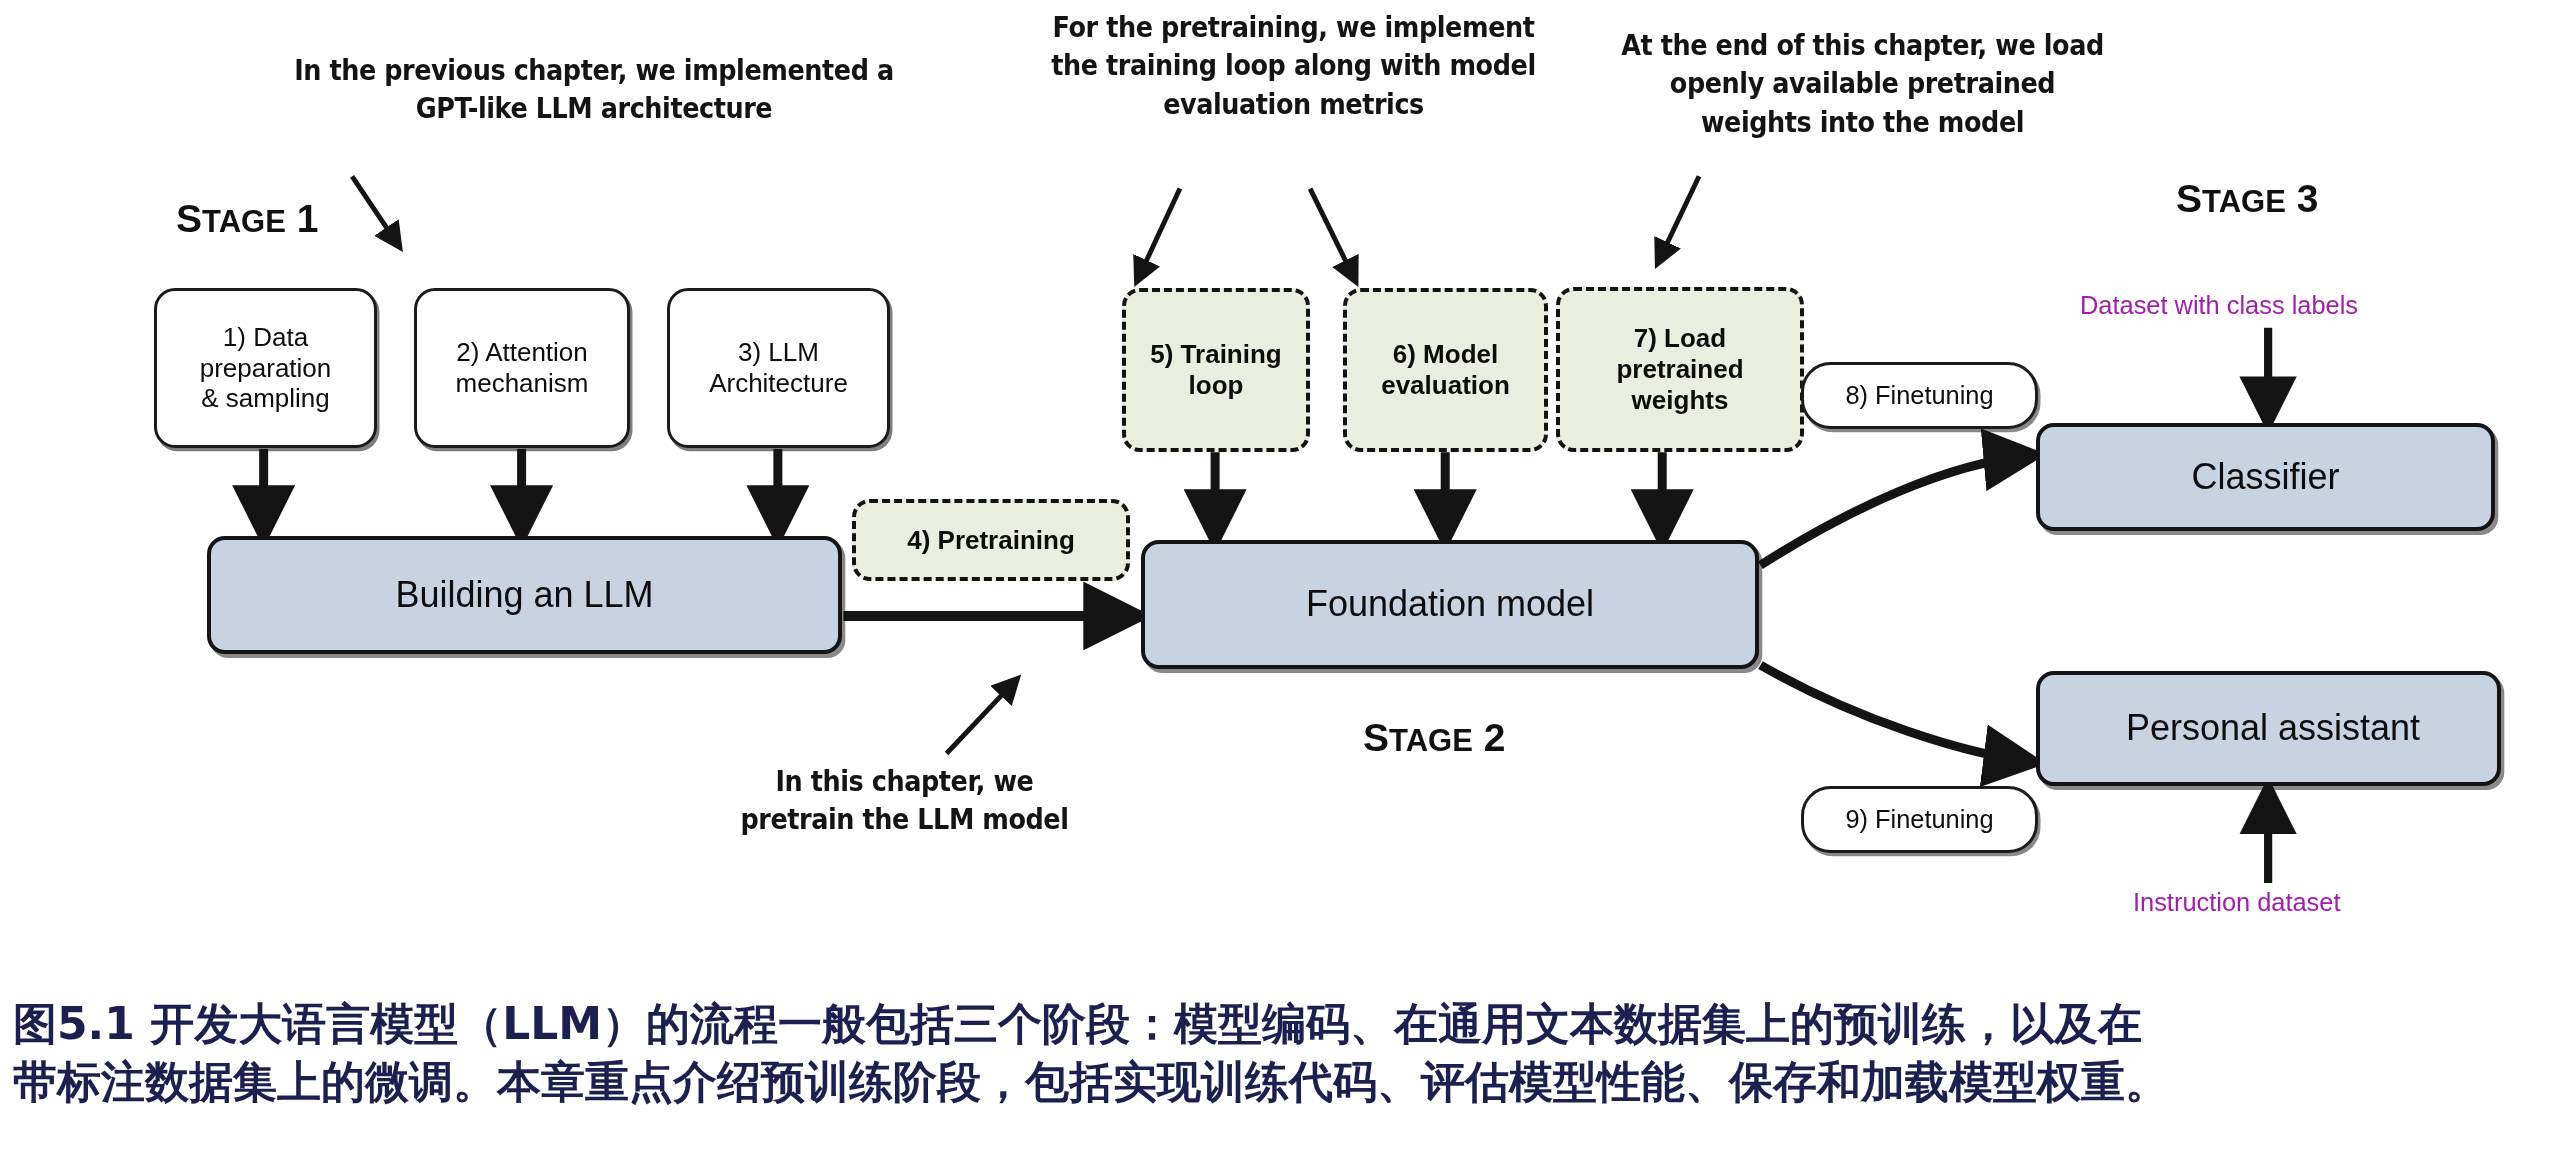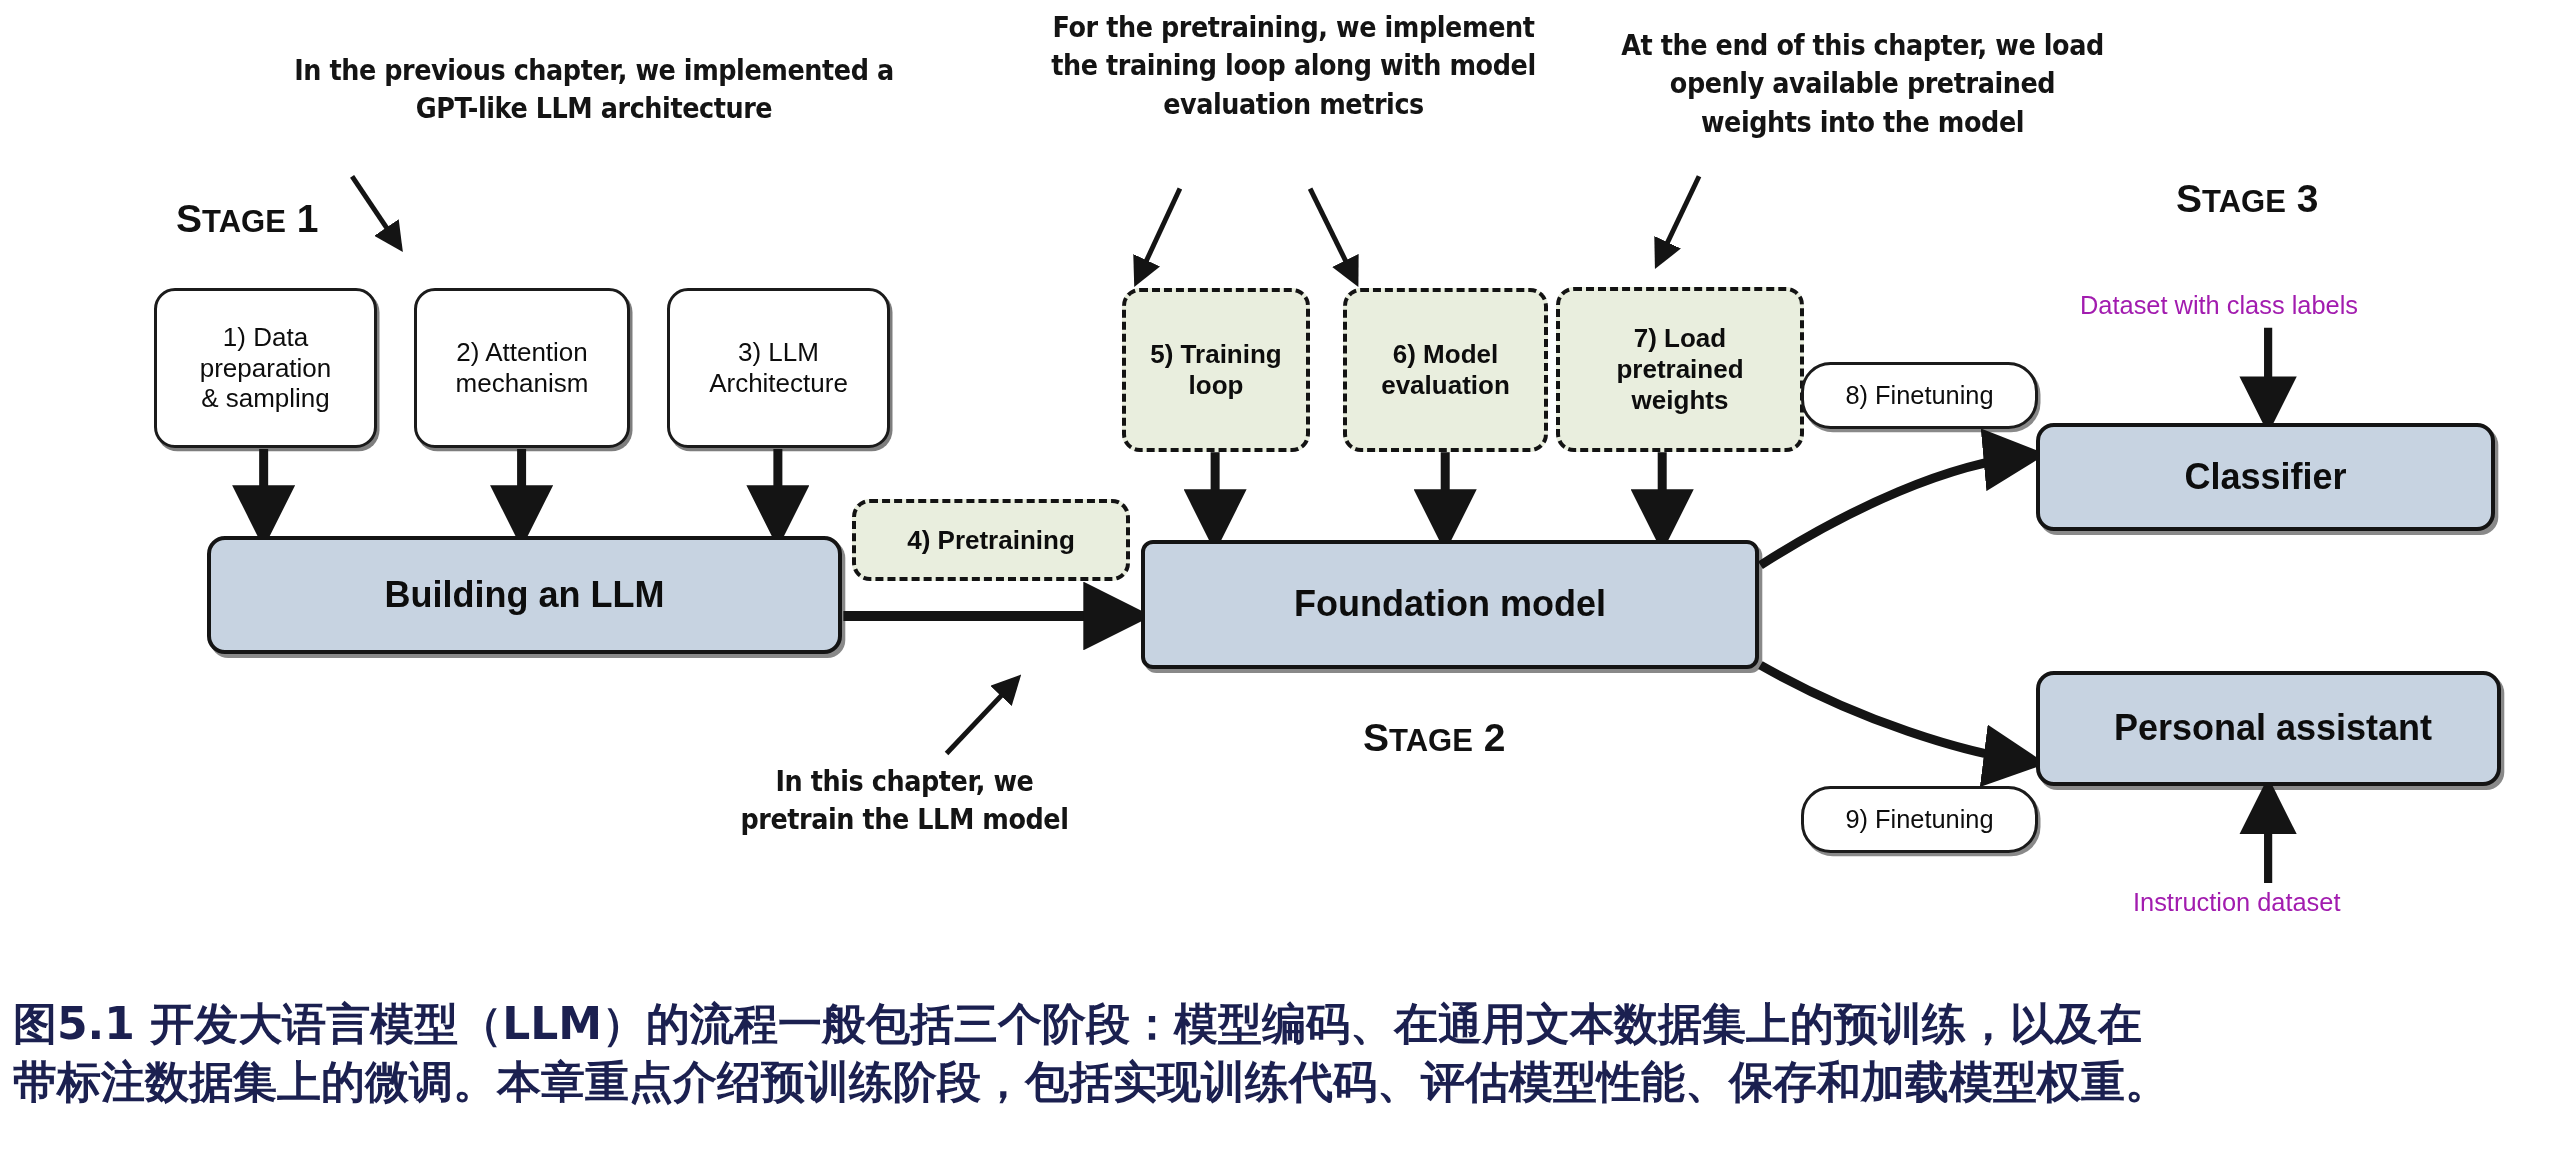--- a/index.html
+++ b/index.html
@@ -58,21 +58,21 @@
     border: 4.9px dashed #131313;
     border-radius: 18px;
     font-weight: bold;
     font-size: 26px;
   }
   .box-blue {
     background: #c7d3e1;
     border: 4.1px solid #141414;
     border-radius: 18px;
     box-shadow: 3.3px 4.1px 0 rgba(20,20,20,.5);
-    font-weight: bold;
+    font-weight: normal;
     font-size: 36px;
   }
   .pill {
     background: #ffffff;
     border: 3.3px solid #1b1b1b;
     border-radius: 29.5px;
     box-shadow: 2.5px 3.3px 0 rgba(20,20,20,.5);
     font-size: 25.4px;
   }
   .plain-label {
@@ -205,21 +205,21 @@
       <div>7) Load</div>
       <div>pretrained</div>
       <div>weights</div>
     </div>
   </div>
 
   <div class="box box-blue" style="left:207px; top:536px; width:635px; height:118px;justify-content:center;">
     <div>Building an LLM</div>
   </div>
 
-  <div class="box box-blue" style="left:1141px; top:540px; width:618px; height:129px;border-radius:12px;">
+  <div class="box box-blue" style="left:1141px; top:540px; width:618px; height:129px;">
     <div>Foundation model</div>
   </div>
 
   <div class="box box-blue" style="left:2036px; top:423px; width:459px; height:108px;">
     <div>Classifier</div>
   </div>
 
   <div class="box box-blue" style="left:2036px; top:671px; width:465px; height:115px;padding-left:9px;">
     <div>Personal assistant</div>
   </div>

